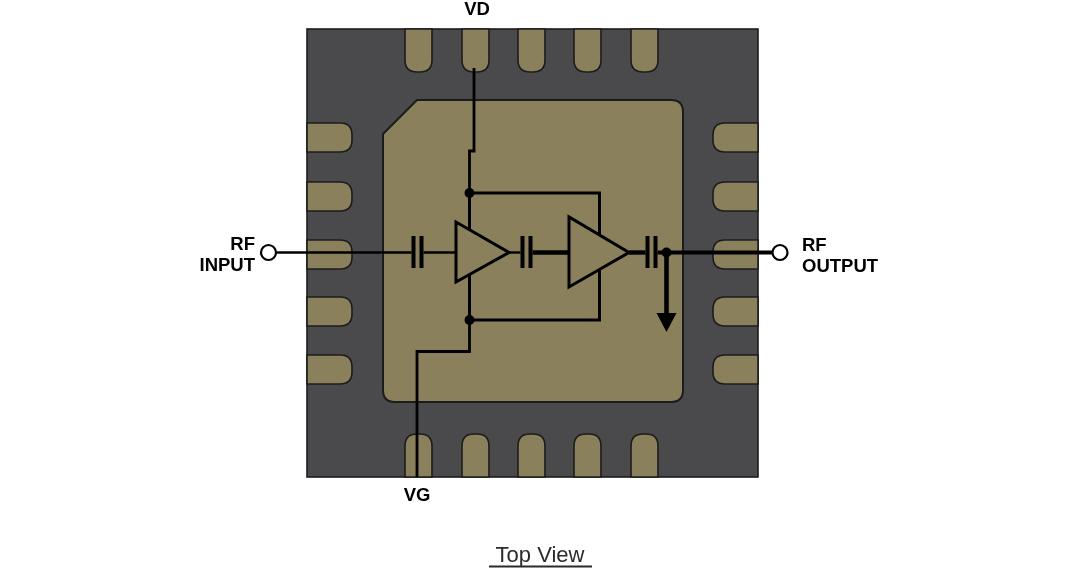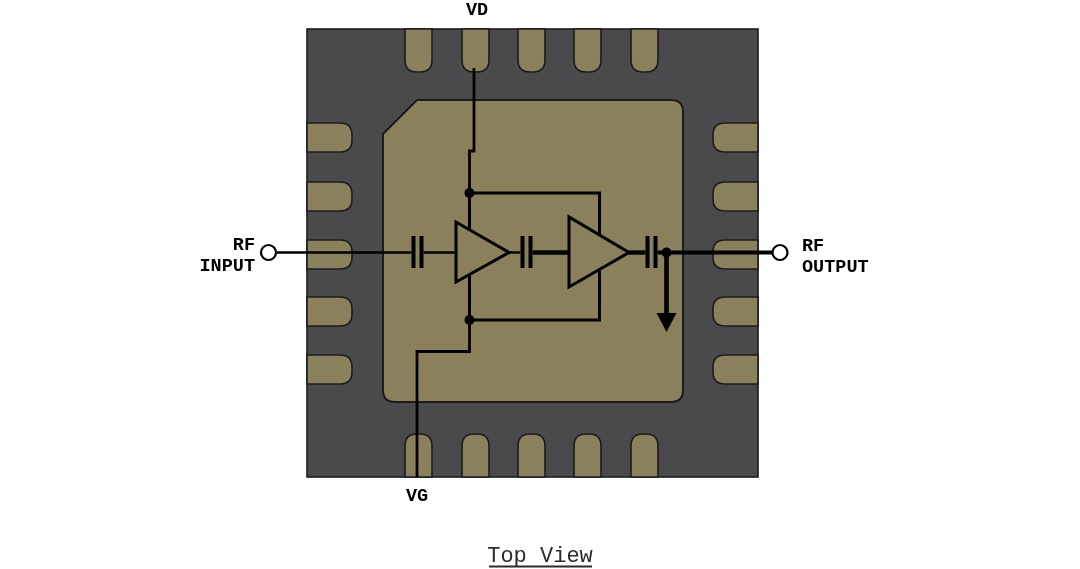--- a/index.html
+++ b/index.html
@@ -1,21 +1,21 @@
 <!DOCTYPE html>
 <html style="--bg: #ffffff; --package: #4a4a4c; --pad: #8a805c; --die: #8a805c; --outline: #1c1c1c; --wire: #000000; --label_text: #000000; --caption_text: #2b2b2b;"><head>
 <meta charset="utf-8">
 <style>
   html,body{margin:0;padding:0;background:#fff;}
   .stage{
     position:relative;
     width:1080px;height:569px;
     background:var(--bg,#fff);
     overflow:hidden;
-    font-family:Liberation Mono, monospace;
+    font-family:Liberation Sans, sans-serif;
   }
   svg{display:block;}
   .package{fill:var(--package,#4a4a4c);stroke:var(--outline,#1c1c1c);stroke-width:1.6;}
   .pad{fill:var(--pad,#8a805c);stroke:var(--outline,#1c1c1c);stroke-width:1.6;}
   .die{fill:var(--die,#8a805c);stroke:var(--outline,#1c1c1c);stroke-width:2;}
   .wire{stroke:var(--wire,#000);fill:none;stroke-linecap:butt;}
   .w-thin{stroke-width:2.4;}
   .w-bold{stroke-width:4.4;}
   .w-out{stroke-width:4;}
   .w-bias{stroke-width:3;}

